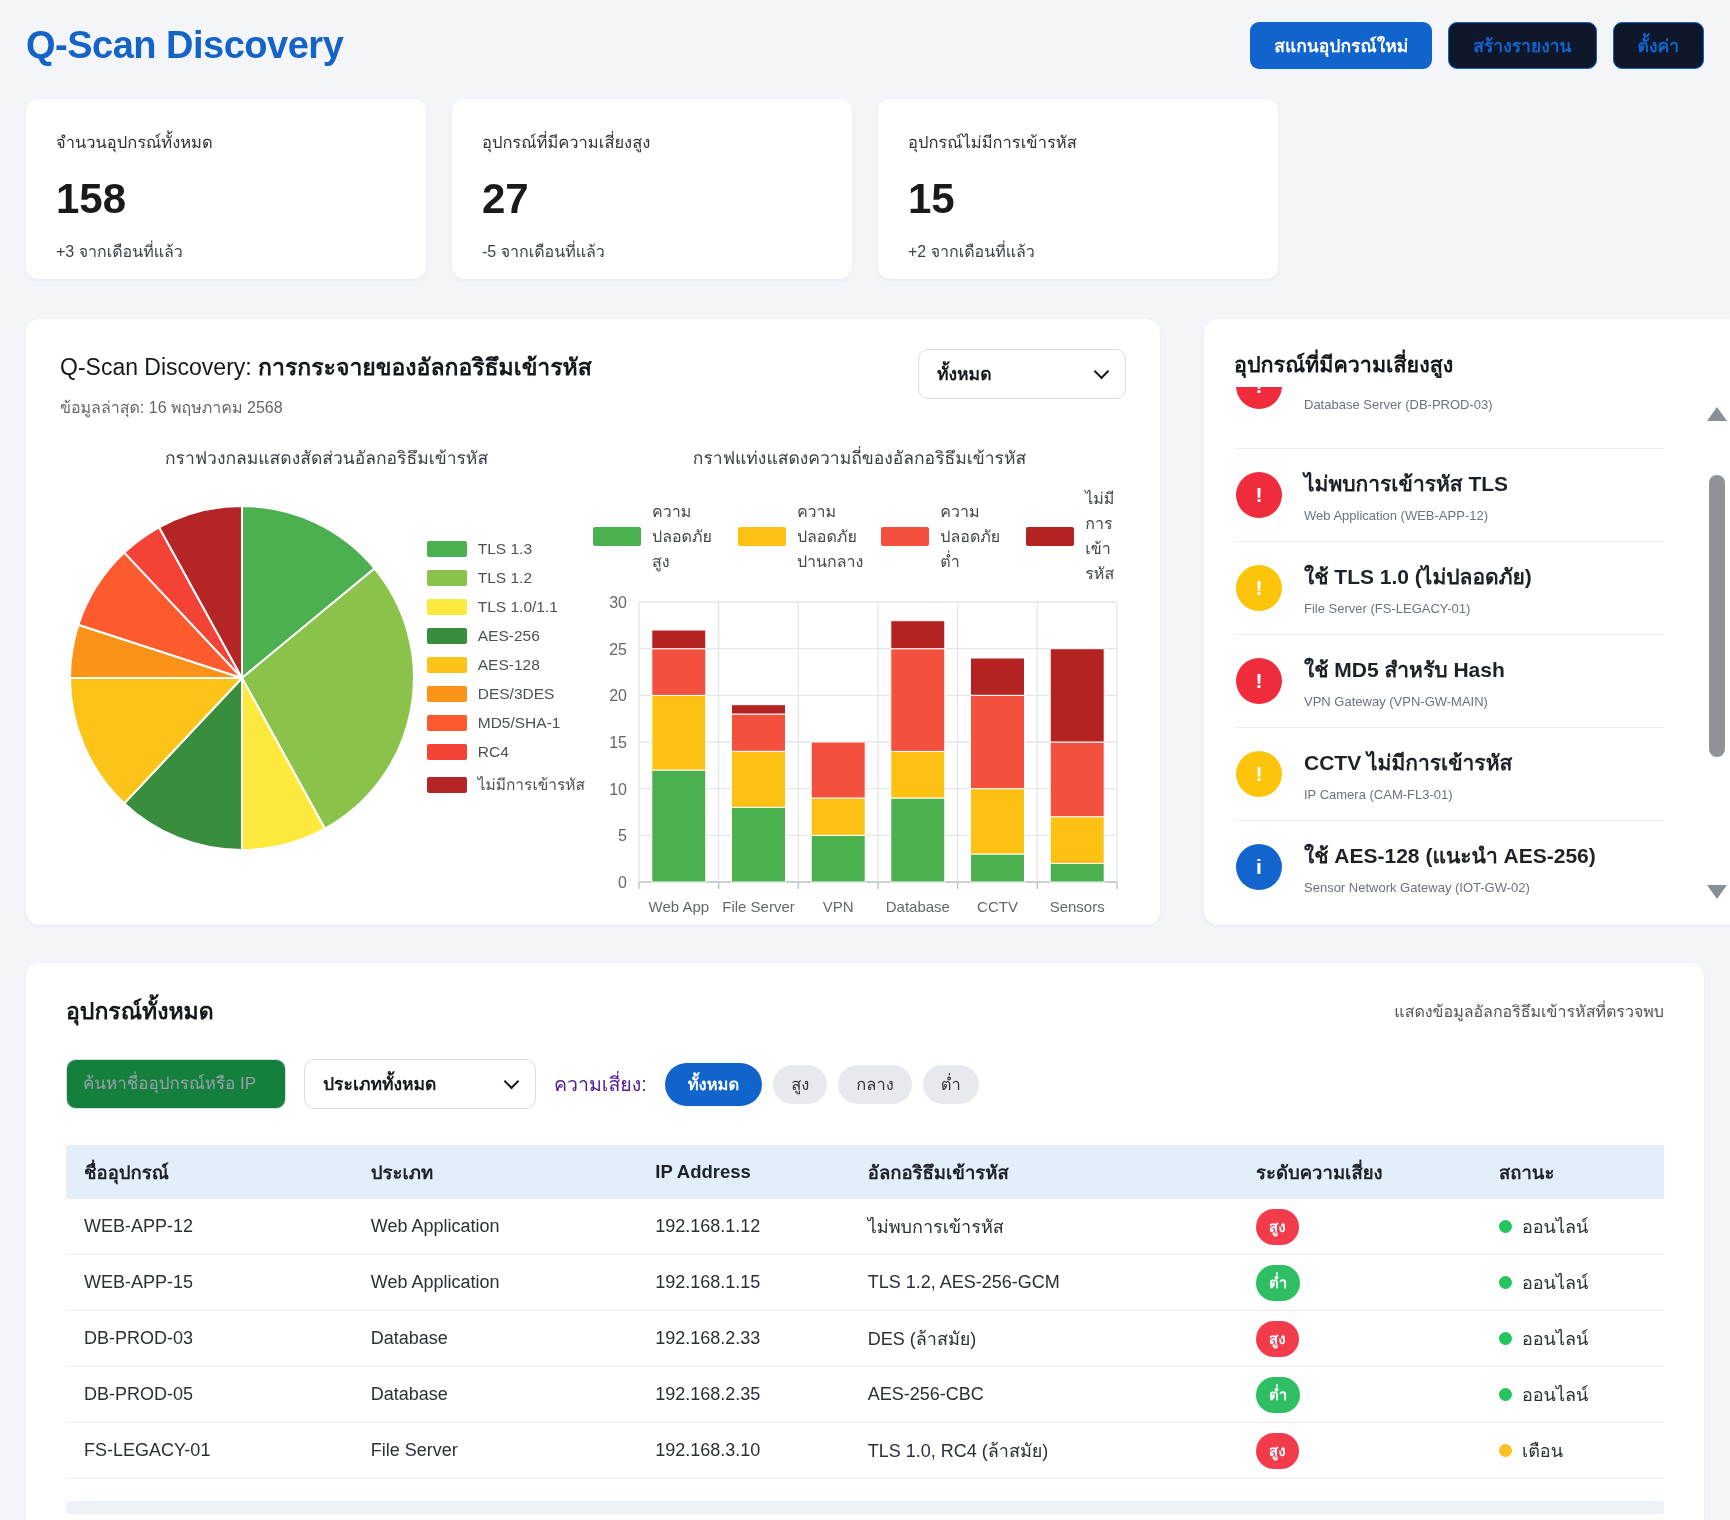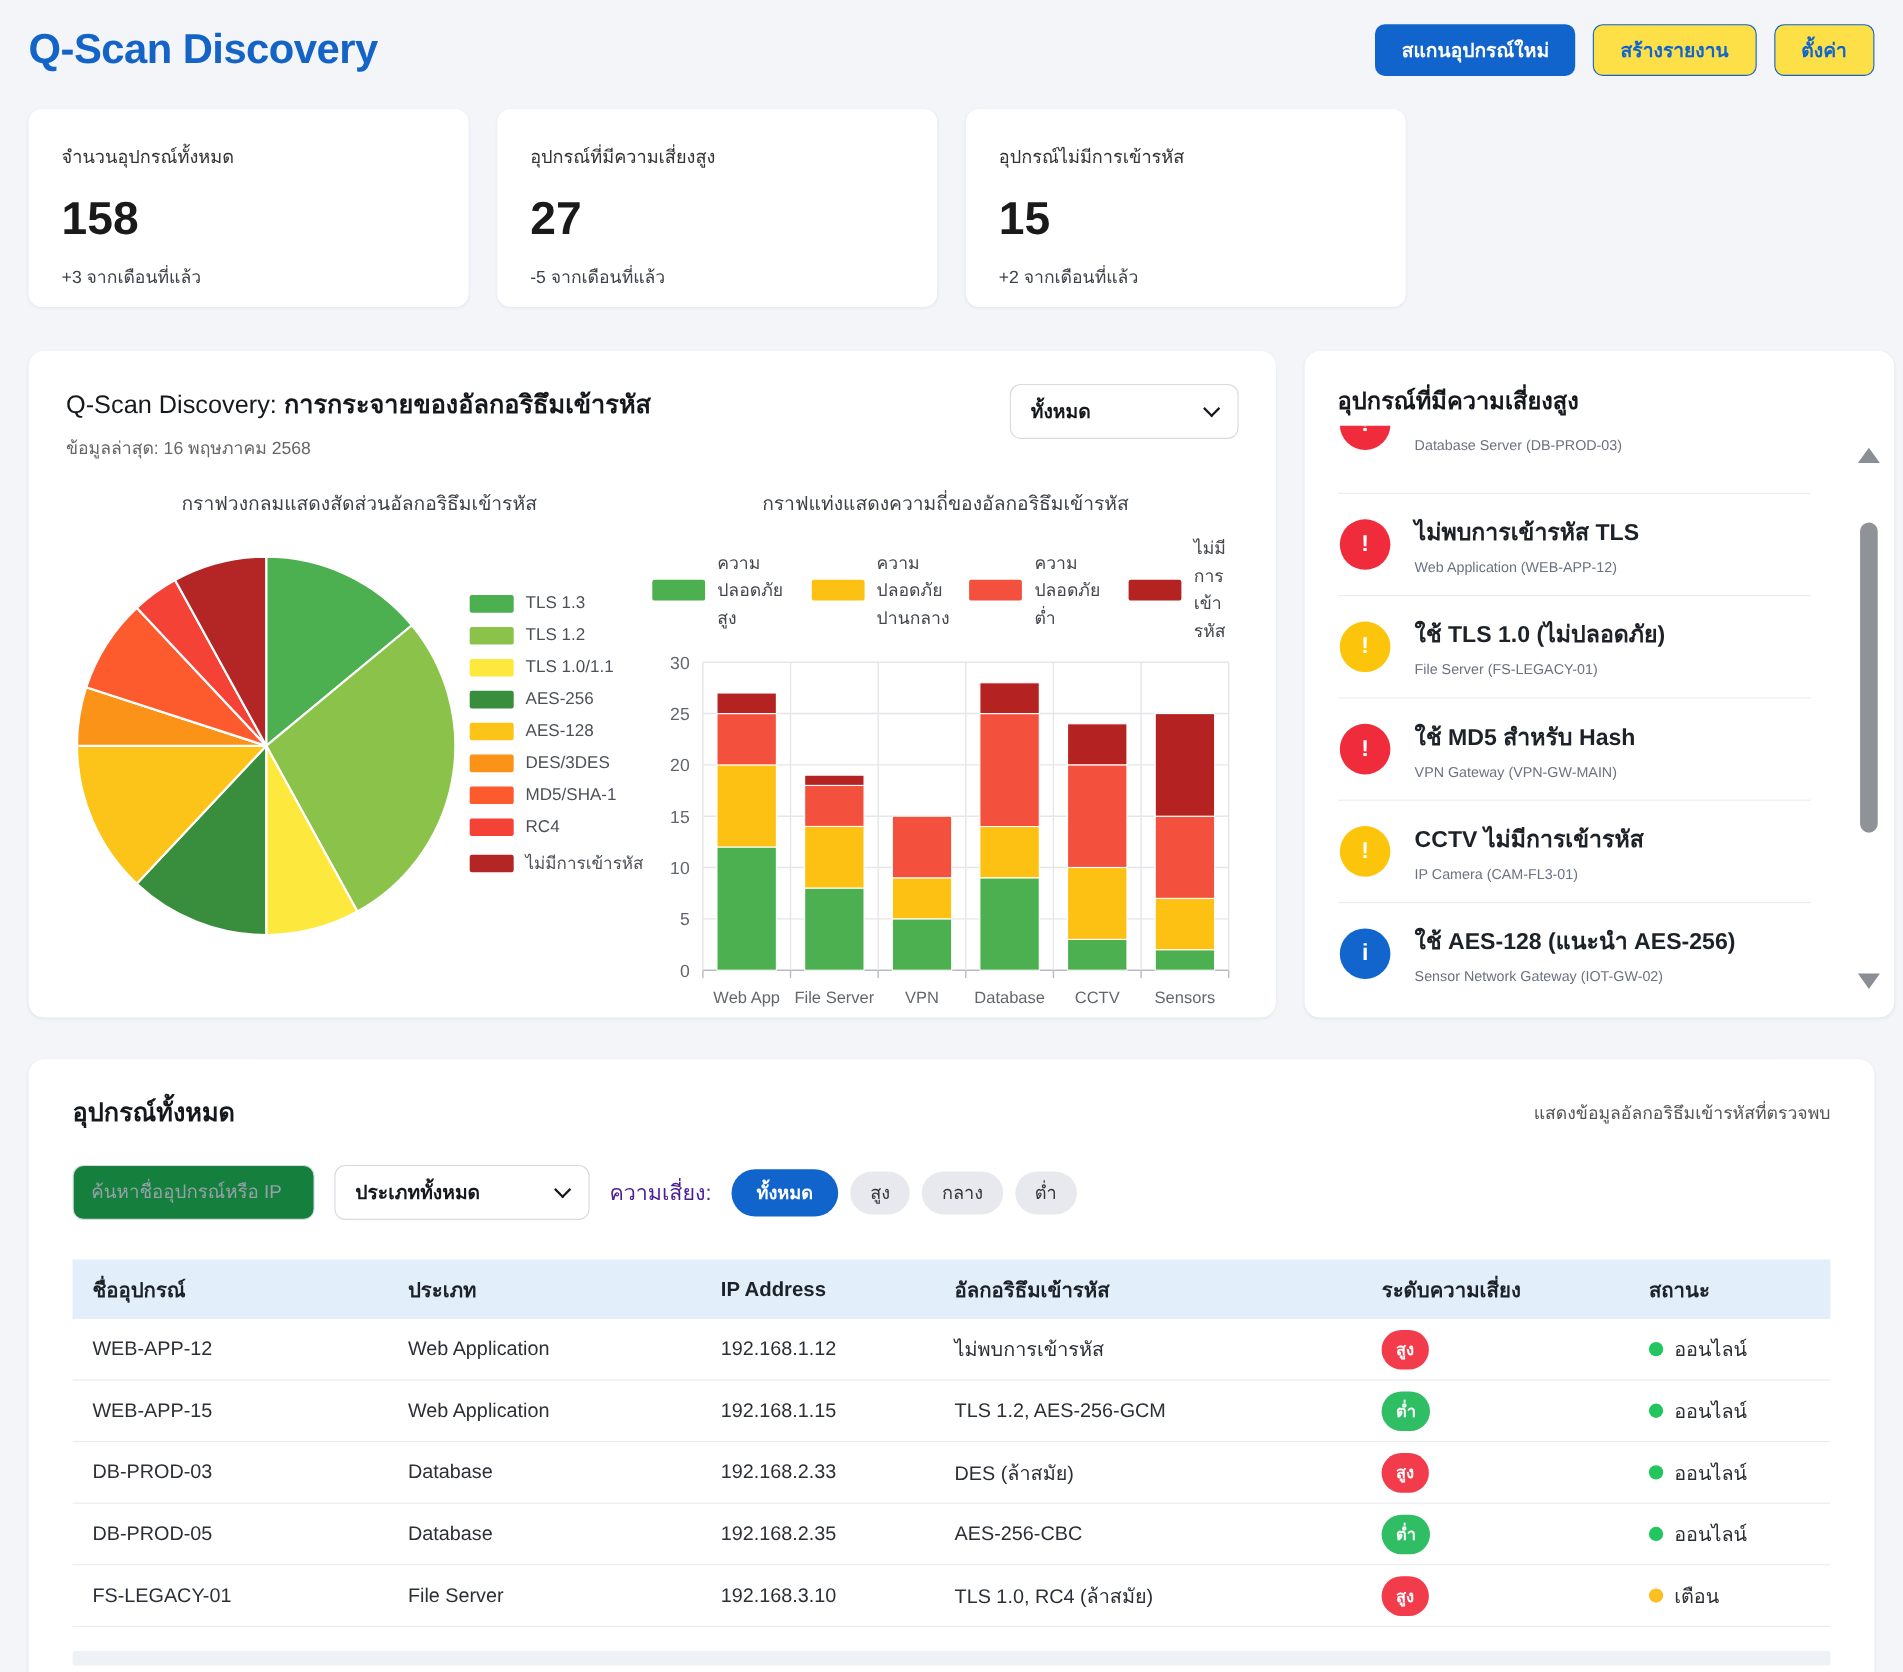--- a/index.html
+++ b/index.html
@@ -7,32 +7,32 @@
   body { background:#f3f5f9; font-family:"Liberation Sans", sans-serif; color:#1f2430; }
   .page { padding:18px 26px; }
 
   
   .topbar { display:flex; justify-content:space-between; align-items:center; margin:4px 0 30px; }
   .app-title { font-size:38px; font-weight:bold; color:#1464c8; letter-spacing:-0.5px; }
   .top-actions { display:flex; gap:16px; }
   .btn { height:47px; padding:0 24px; border-radius:9px; font-size:17.5px; font-weight:bold;
          font-family:inherit; cursor:pointer; display:flex; align-items:center; }
   .btn.primary { background:#1264cd; color:#fff; border:none; }
-  .btn.outline { background:#fde047; color:#1264cd; border:1.5px solid #1264cd; }
+  .btn.outline { background:#0f172a; color:#1264cd; border:1.5px solid #1264cd; }
 
   
   .stats { display:grid; grid-template-columns:repeat(4,1fr); gap:26px; margin-bottom:40px; }
   .card { background:#fff; border-radius:12px; box-shadow:0 1px 3px rgba(20,40,80,.07);
           padding:30px 30px; height:180px; }
   .card .label { font-size:16.5px; color:#333; }
   .card .value { font-size:42px; font-weight:bold; color:#1a1a1a; margin:20px 0 16px; }
   .card .delta { font-size:16px; color:#3d434b; }
 
   
-  .main-row { display:flex; gap:26px; margin-bottom:38px; height:606px; }
+  .main-row { display:flex; gap:44px; margin-bottom:38px; height:606px; }
   .panel { background:#fff; border-radius:14px; box-shadow:0 1px 3px rgba(20,40,80,.07); }
   .chart-panel { flex:1 1 auto; padding:30px 34px; }
   .chart-head { display:flex; justify-content:space-between; align-items:flex-start; }
   .chart-title { font-size:23px; color:#15181d; font-weight:500; }
   .chart-title b { font-weight:bold; }
   .chart-sub { font-size:16px; color:#666; margin-top:10px; }
   .select-box { width:208px; height:50px; border:1.5px solid #d6dae1; border-radius:10px;
                 display:flex; align-items:center; justify-content:space-between;
                 padding:0 18px; font-size:17.5px; font-weight:bold; color:#15181d;
                 background:#fff; cursor:pointer; }

